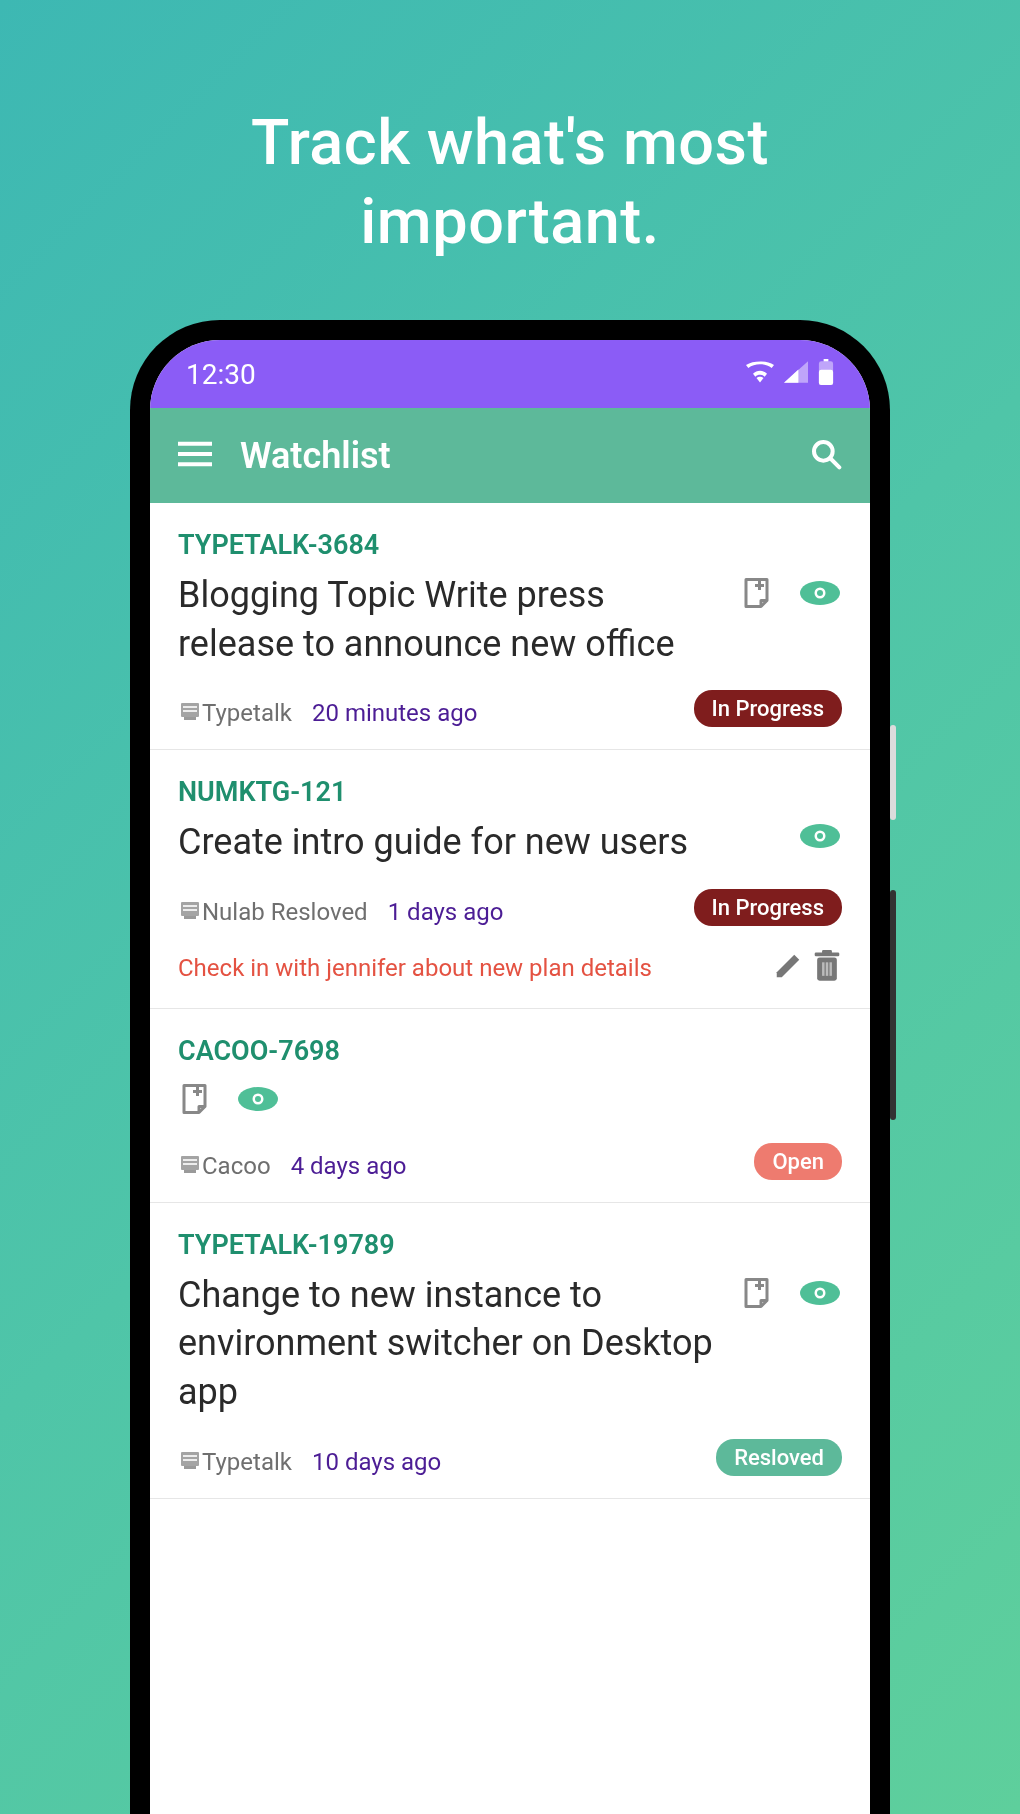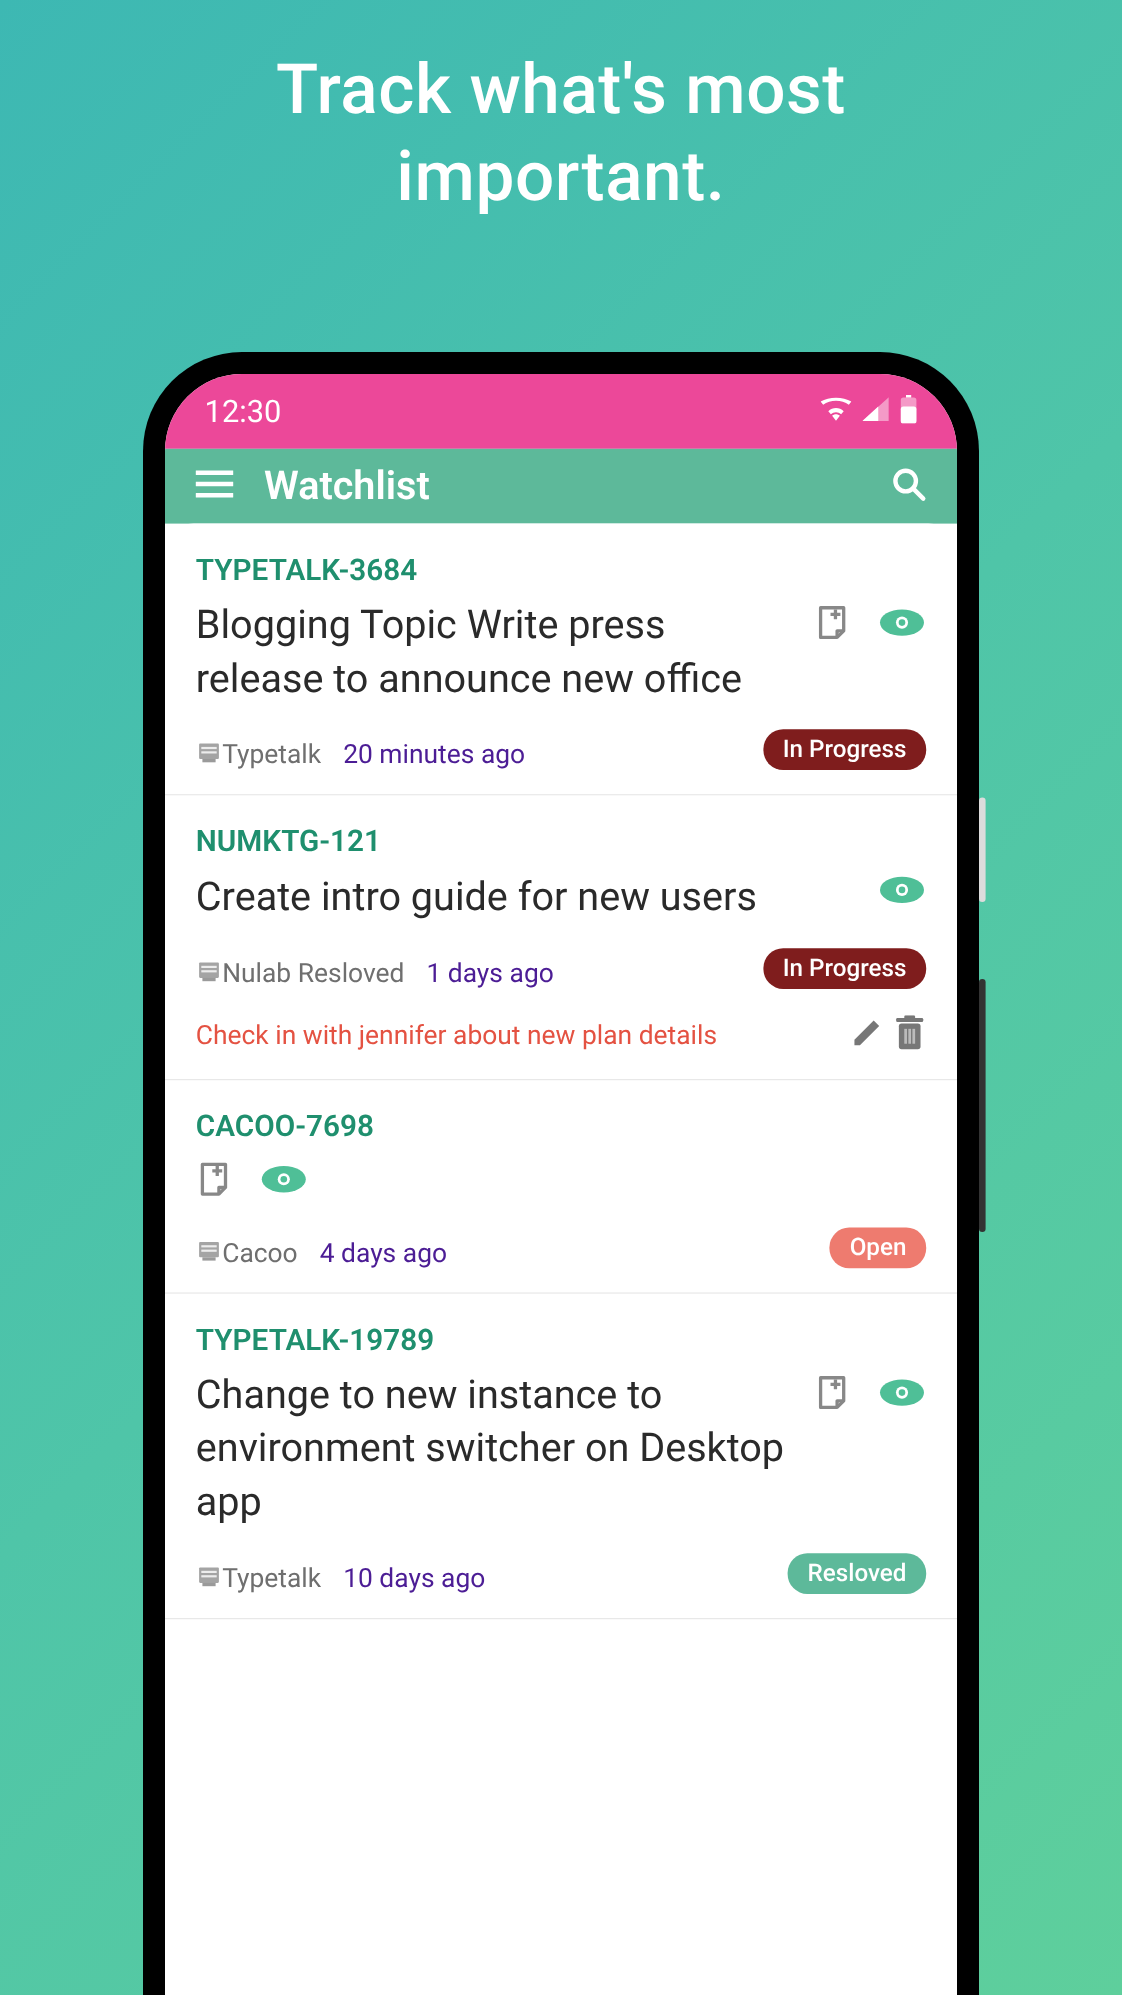--- a/index.html
+++ b/index.html
@@ -9,21 +9,21 @@
     font-family: -apple-system, BlinkMacSystemFont, "Segoe UI", Roboto, Helvetica, Arial, sans-serif;
     overflow: hidden;
     position: relative;
   }
   .hero-text {
     color: #ffffff;
     text-align: center;
     font-size: 63px;
     font-weight: 500;
     line-height: 1.25;
-    padding-top: 44px;
+    padding-top: 104px;
     letter-spacing: 0.5px;
   }
   .phone-frame {
     position: absolute;
     left: 50%;
     transform: translateX(-50%);
     top: 320px;
     width: 760px;
     height: 1560px;
     background: #000;
@@ -72,33 +72,33 @@
     transform: translateX(-50%);
     width: 110px;
     height: 10px;
     background: #1a1a1a;
     border-radius: 5px;
   }
 
   
   .status-bar {
     height: 68px;
-    background: #ec4899;
+    background: #8b5cf6;
     display: flex;
     align-items: center;
     justify-content: space-between;
     padding: 0 36px;
     color: #fff;
   }
   .status-time { font-size: 28px; font-weight: 400; }
   .status-icons { display: flex; align-items: center; gap: 10px; }
 
   
   .app-bar {
-    height: 68px;
+    height: 95px;
     background: #5db99a;
     display: flex;
     align-items: center;
     padding: 0 28px;
     color: #fff;
   }
   .hamburger { margin-right: 28px; cursor: pointer; }
   .app-title { font-size: 36px; font-weight: 600; flex: 1; }
   .search-btn { cursor: pointer; }
 

